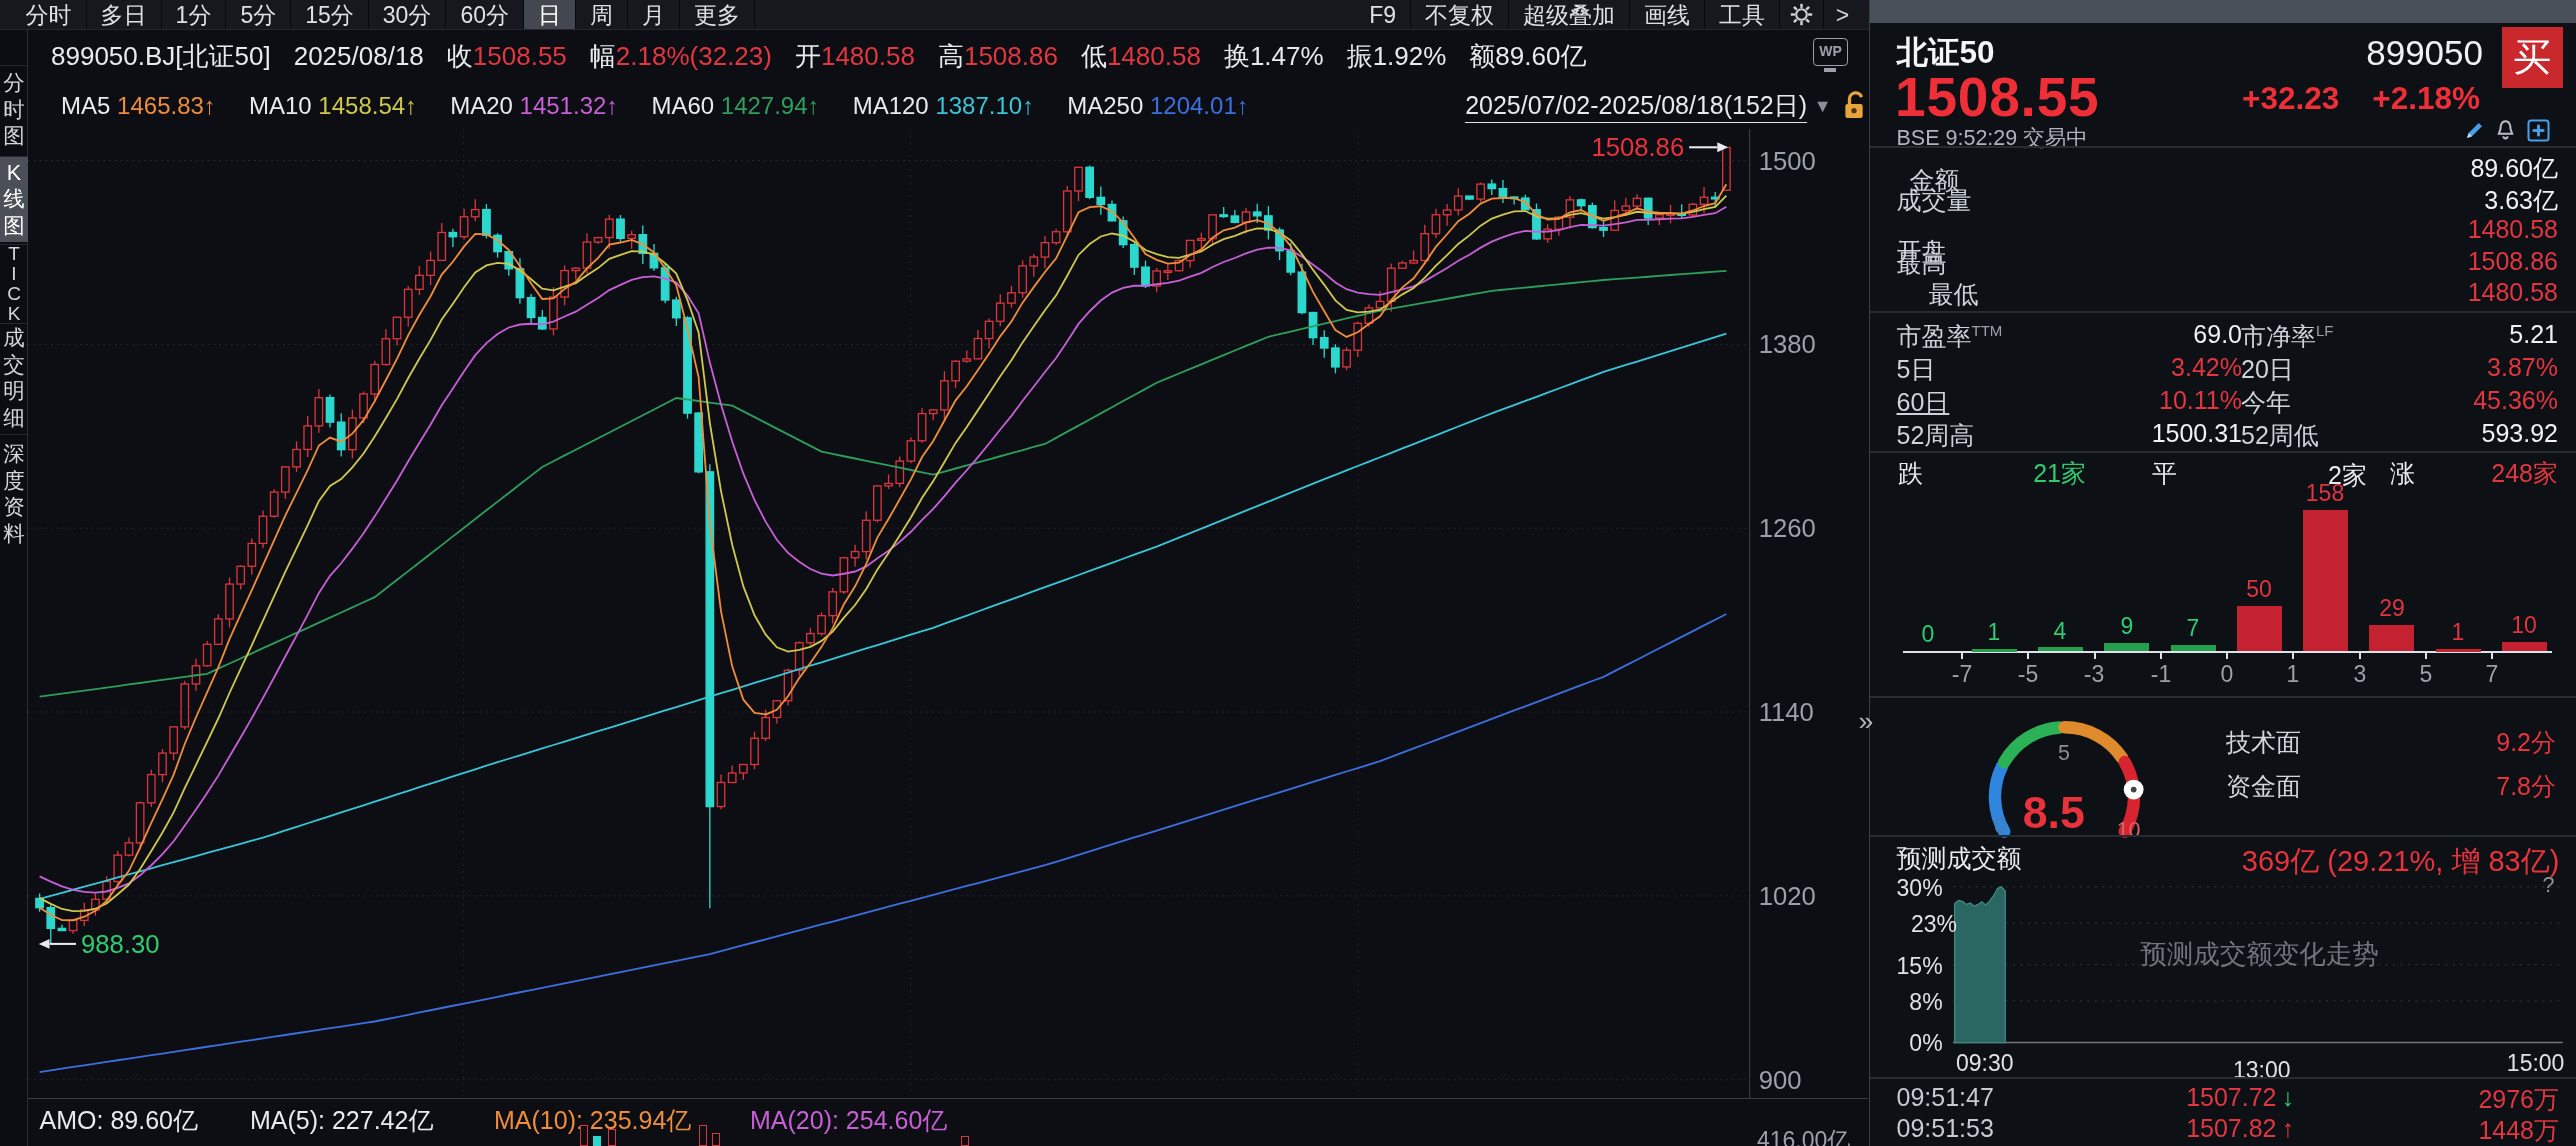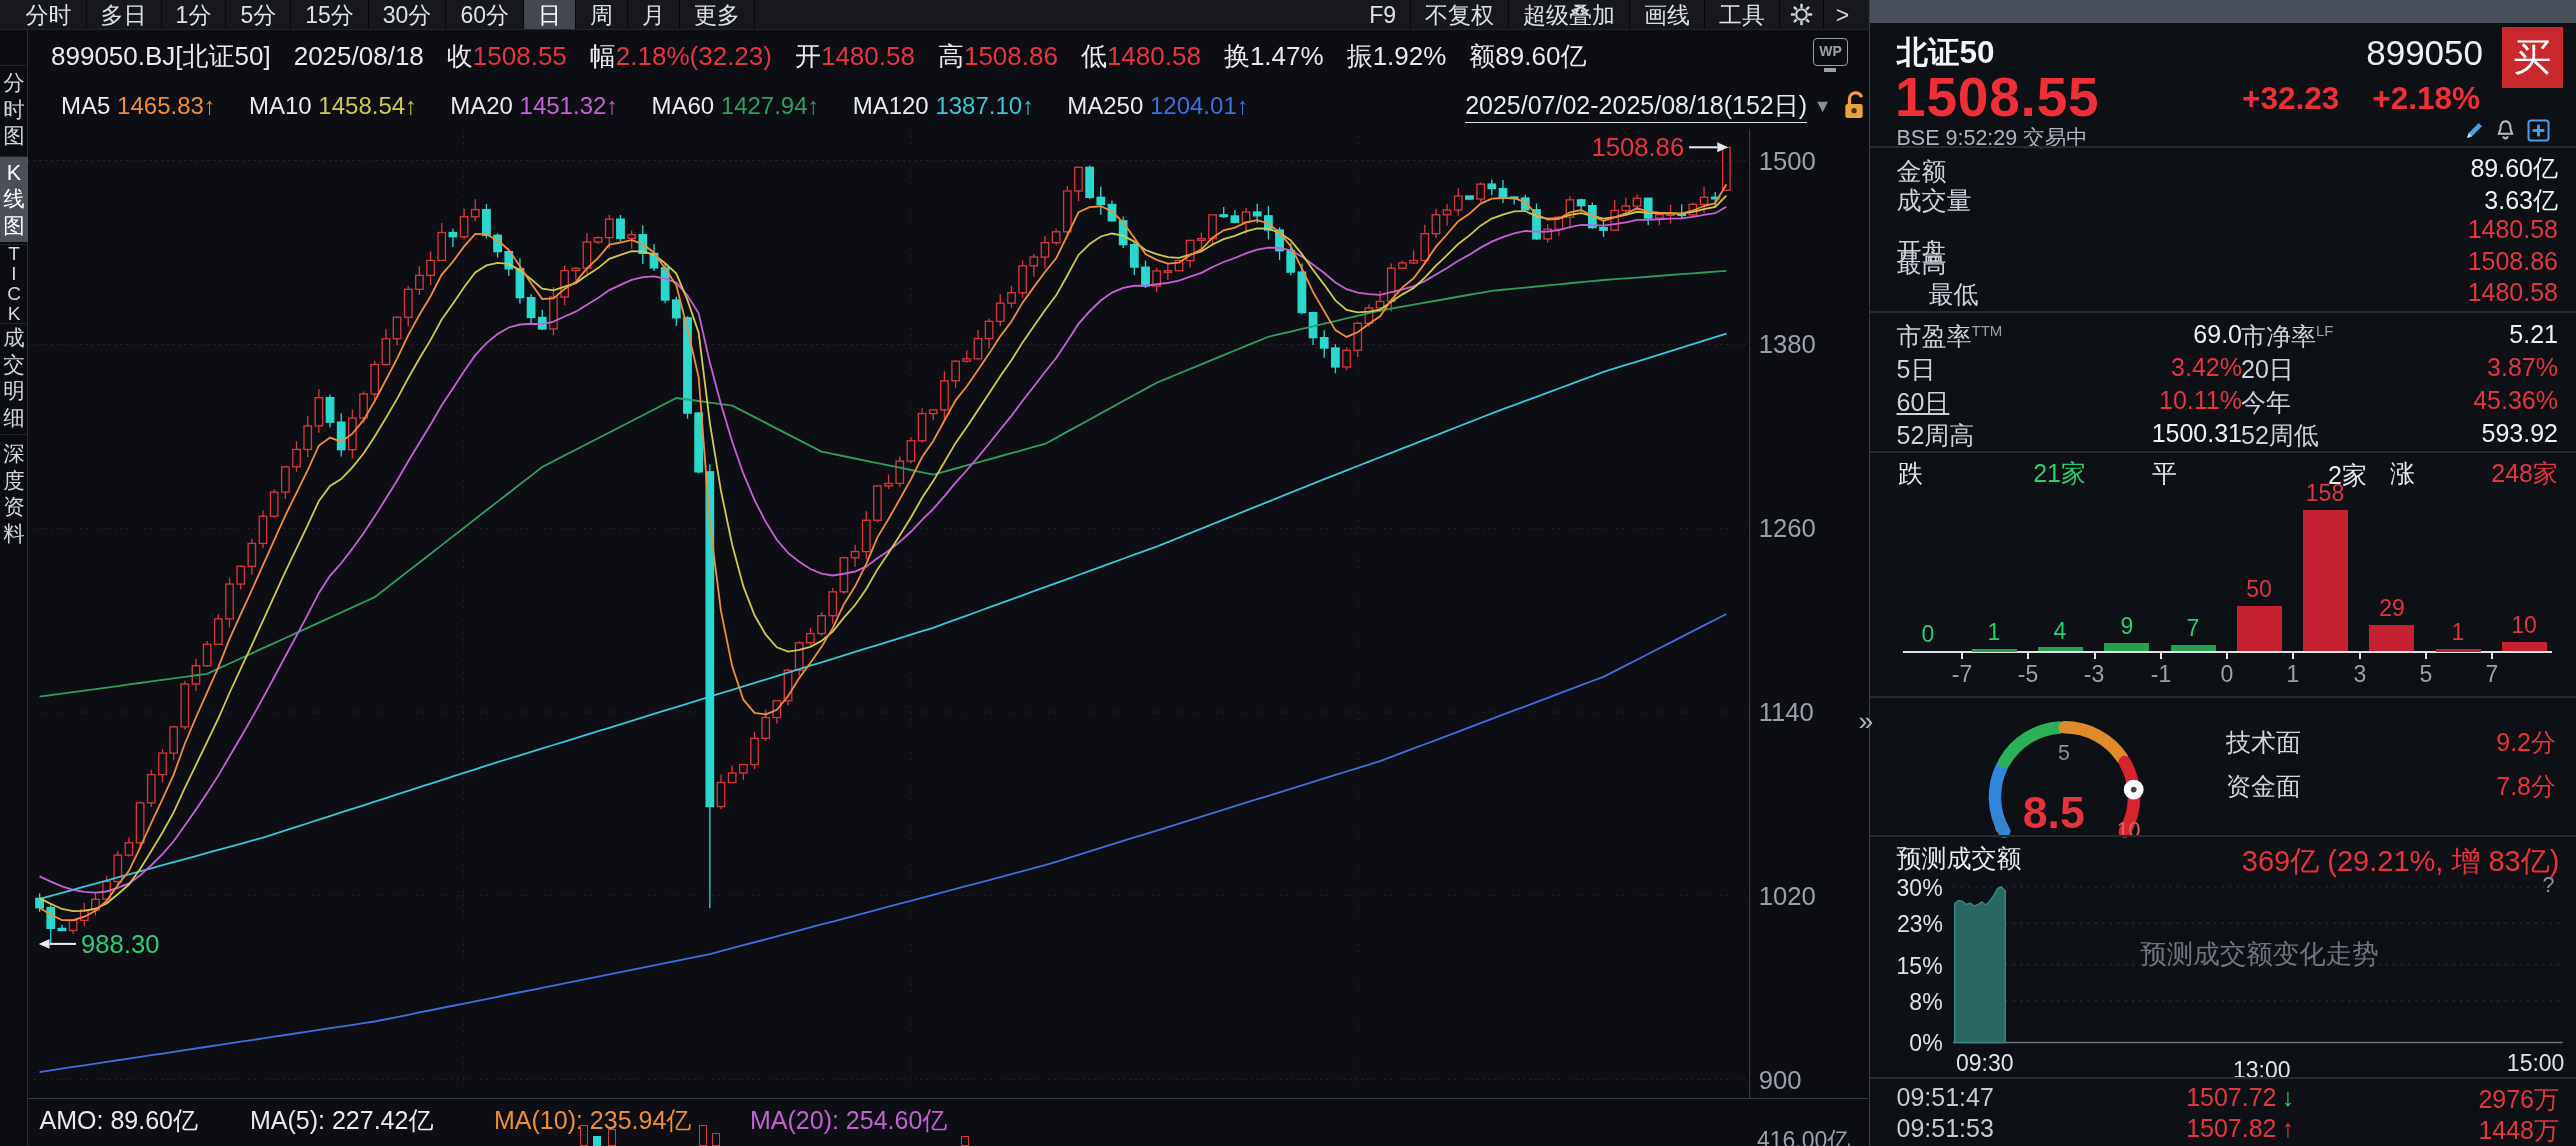--- a/index.html
+++ b/index.html
@@ -569,21 +569,21 @@
       <path d="M12.5 22 a2.5 2.5 0 0 0 5 0" fill="none" stroke="#b8bec6" stroke-width="2.4"></path>
       </svg>
     <svg class="hicon" style="right:25px" viewBox="0 0 30 30">
       <rect x="3" y="3" width="24" height="24" rx="3" fill="none" stroke="#4a9fe8" stroke-width="2.4"></rect>
       <line x1="15" y1="8" x2="15" y2="22" stroke="#4a9fe8" stroke-width="3.4"></line>
       <line x1="8" y1="15" x2="22" y2="15" stroke="#4a9fe8" stroke-width="3.4"></line>
       </svg>
 
     <div class="divider" style="top:146px"></div>
     <div id="stats">
-        <div class="row-l" style="top: 155px;">金额</div>
+        <div class="row-l" style="top: 164px; margin-left: 13px;">金额</div>
         <div class="row-v v-w" style="top: 152px;">89.60亿</div>
         <div class="row-l" style="top: 184px;">成交量</div>
         <div class="row-v v-w" style="top: 184px;">3.63亿</div>
         <div class="row-l" style="top: 215px; margin-top: 20px;">开盘</div>
         <div class="row-v v-r" style="top: 215px;">1480.58</div>
         <div class="row-l" style="top: 247px;">最高</div>
         <div class="row-v v-r" style="top: 247px;">1508.86</div>
         <div class="row-l" style="top: 278px; margin-left: 32px;">最低</div>
         <div class="row-v v-r" style="top: 278px;">1480.58</div>
       </div>
@@ -685,21 +685,21 @@
     <svg id="fchart" width="613" height="171" viewBox="0 0 740 206" style="position:absolute;left:83px;top:880px">
         <line x1="0" y1="8" x2="736" y2="8" stroke="#363b42" stroke-dasharray="3 6"></line>
         <line x1="0" y1="51.866666666666674" x2="736" y2="51.866666666666674" stroke="#363b42" stroke-dasharray="3 6"></line>
         <line x1="0" y1="102" x2="736" y2="102" stroke="#363b42" stroke-dasharray="3 6"></line>
         <line x1="0" y1="145.86666666666667" x2="736" y2="145.86666666666667" stroke="#363b42" stroke-dasharray="3 6"></line>
         <line x1="0" y1="196" x2="736" y2="196" stroke="#70757c" stroke-width="2"></line>
         <path d="M2 196 L2.0 28.1 L6.7 24.3 L11.4 25.5 L16.1 29.3 L20.8 27.4 L25.5 31.2 L30.2 29.3 L34.9 26.2 L39.6 29.9 L44.3 24.9 L49.0 18.7 L53.7 9.9 L58.4 8.0 L63.1 13.0 L63.1 196 Z" fill="#2a6662" stroke="#3e8c86" stroke-width="1.5"></path>
       </svg>
     <div id="fc-ylabs">
         <div class="fc-ylab" style="left: 6.6px; top: 875px;">30%</div>
-        <div class="fc-ylab" style="left: 7px; top: 911px;">23%</div>
+        <div class="fc-ylab" style="left: 21px; top: 911px;">23%</div>
         <div class="fc-ylab" style="left: 6.6px; top: 953px;">15%</div>
         <div class="fc-ylab" style="left: 6.6px; top: 989px;">8%</div>
         <div class="fc-ylab" style="left: 6.6px; top: 1030px;">0%</div>
       </div>
     <div id="fc-water">预测成交额变化走势</div>
     <div id="fc-xlabs">
         <div class="fc-xlab" style="left: 86px;">09:30</div>
         <div class="fc-xlab" style="left: 363px; margin-top: 7px;">13:00</div>
         <div class="fc-xlab" style="right: 11.6px;">15:00</div>
       </div>

